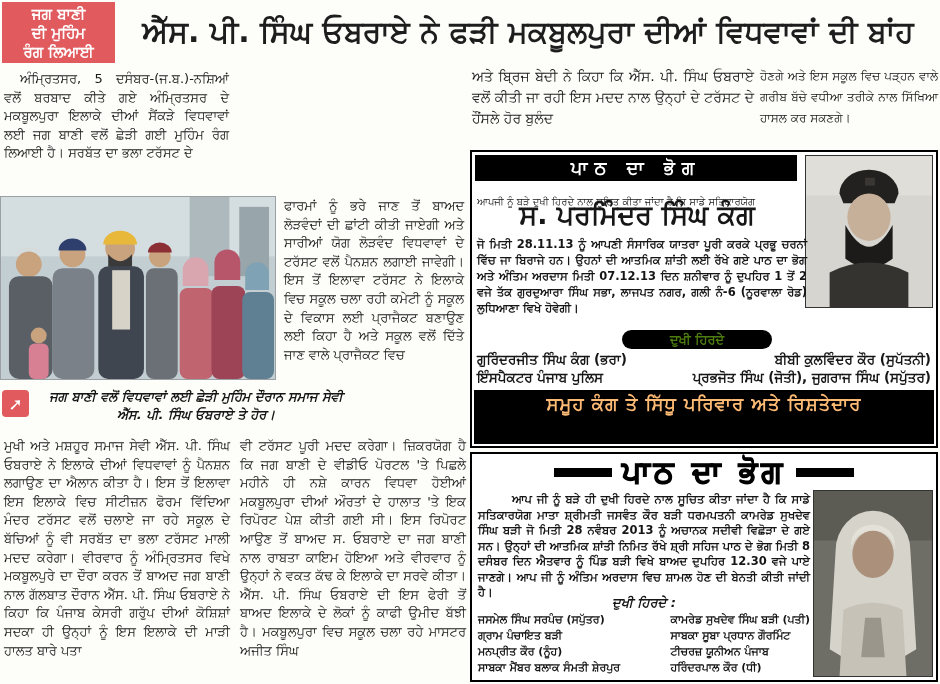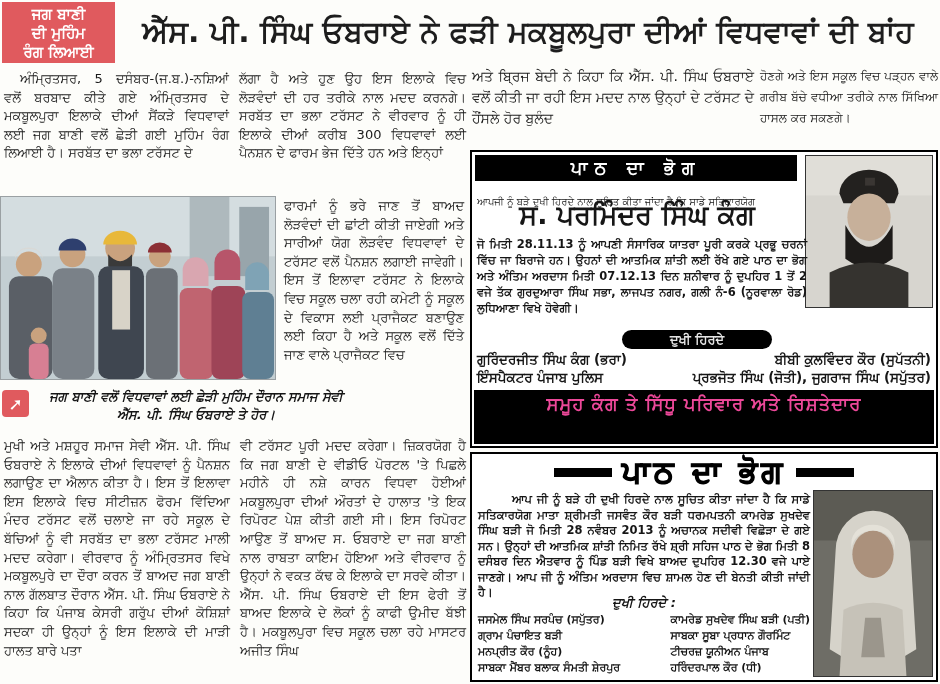--- a/index.html
+++ b/index.html
@@ -44,28 +44,28 @@
   #obit2 { top:452px; height:230px; }
   #obit1-header {
     position:absolute; left:3px; top:3px; width:322px; height:26px; background:#000; color:#fff;
     font-weight:bold; font-size:18px; letter-spacing:7px; display:flex; align-items:center; justify-content:center;
   }
   #obit1-photo { position:absolute; right:3px; top:3px; width:128px; height:153px; border:1px solid #333; }
   #obit1-intro { position:absolute; left:5px; top:32px; width:322px; font-size:10px; font-weight:normal; white-space:nowrap; overflow:hidden;margin-top:12px; }
   #obit1-name  { position:absolute; left:2px; top:45px; width:326px; font-size:27px; font-weight:bold; text-align:center; line-height:36px; }
   #obit1-body  { position:absolute; left:5px; top:84px; width:330px; font-size:11.5px; font-weight:bold; line-height:16px; text-align:justify; }
   #obit1-pill {
-    position:absolute; left:150px; top:178px; width:150px; height:19px; background:#000; color:#e5e5e5;
+    position:absolute; left:150px; top:178px; width:150px; height:19px; background:#000; color:#4d7c0f;
     border-radius:10px; font-size:13px; font-weight:bold; display:flex; align-items:center; justify-content:center;
   }
   #obit1-relatives { position:absolute; left:5px; bottom:60px; width:454px; display:flex; justify-content:space-between; }
   #obit1-relatives .rcol { font-size:13.5px; font-weight:bold; line-height:18px; }
   #obit1-relatives .rcol.right { text-align:right; }
   #obit1-footer {
-    position:absolute; left:2px; bottom:2px; width:460px; height:54px; background:#000; color:#ec4899;
+    position:absolute; left:2px; bottom:2px; width:460px; height:54px; background:#000; color:#fdba74;
     text-align:center; padding-top:3px;
   }
   #obit1-family { font-size:18px; font-weight:bold; line-height:22px; letter-spacing:1px; }
   #obit1-phoneline { display:flex; align-items:baseline; justify-content:center; gap:6px; }
   #obit1-phone { font-size:21px; font-weight:bold; }
   #obit1-note { font-size:9.5px; font-weight:bold; }
   #obit2-header { position:absolute; left:0; top:0; width:100%; height:36px; display:flex; align-items:center; justify-content:center; gap:10px; }
   #obit2-header .bar { height:9px; background:#000; flex:0 0 58px; }
   #obit2-title { font-size:30px; font-weight:bold; letter-spacing:4px; color:#0a0a0a; -webkit-text-stroke:1px #000; }
   #obit2-photo { position:absolute; right:3px; top:36px; width:120px; height:187px; border:1px solid #333; }
@@ -82,21 +82,20 @@
 <div id="page">
 
   <div id="badge">
     <div>ਜਗ ਬਾਣੀ</div>
     <div>ਦੀ ਮੁਹਿੰਮ</div>
     <div>ਰੰਗ ਲਿਆਈ</div>
   </div>
   <div id="headline">ਐੱਸ. ਪੀ. ਸਿੰਘ ਓਬਰਾਏ ਨੇ ਫੜੀ ਮਕਬੂਲਪੁਰਾ ਦੀਆਂ ਵਿਧਵਾਵਾਂ ਦੀ ਬਾਂਹ</div>
 
   <div class="news" id="p-col1-top">ਅੰਮ੍ਰਿਤਸਰ, 5 ਦਸੰਬਰ-(ਜ.ਬ.)-ਨਸ਼ਿਆਂ ਵਲੋਂ ਬਰਬਾਦ ਕੀਤੇ ਗਏ ਅੰਮ੍ਰਿਤਸਰ ਦੇ ਮਕਬੂਲਪੁਰਾ ਇਲਾਕੇ ਦੀਆਂ ਸੈਂਕੜੇ ਵਿਧਵਾਵਾਂ ਲਈ ਜਗ ਬਾਣੀ ਵਲੋਂ ਛੇੜੀ ਗਈ ਮੁਹਿੰਮ ਰੰਗ ਲਿਆਈ ਹੈ। ਸਰਬੱਤ ਦਾ ਭਲਾ ਟਰੱਸਟ ਦੇ</div>
-  <div class="news" id="p-col2-top">ਲੱਗਾ ਹੈ ਅਤੇ ਹੁਣ ਉਹ ਇਸ ਇਲਾਕੇ ਵਿਚ ਲੋੜਵੰਦਾਂ ਦੀ ਹਰ ਤਰੀਕੇ ਨਾਲ ਮਦਦ ਕਰਨਗੇ। ਸਰਬੱਤ ਦਾ ਭਲਾ ਟਰੱਸਟ ਨੇ ਵੀਰਵਾਰ ਨੂੰ ਹੀ ਇਲਾਕੇ ਦੀਆਂ ਕਰੀਬ 300 ਵਿਧਵਾਵਾਂ ਲਈ ਪੈਨਸ਼ਨ ਦੇ ਫਾਰਮ ਭੇਜ ਦਿੱਤੇ ਹਨ ਅਤੇ ਇਨ੍ਹਾਂ</div>
   <div class="news" id="p-wrap">ਫਾਰਮਾਂ ਨੂੰ ਭਰੇ ਜਾਣ ਤੋਂ ਬਾਅਦ ਲੋੜਵੰਦਾਂ ਦੀ ਛਾਂਟੀ ਕੀਤੀ ਜਾਏਗੀ ਅਤੇ ਸਾਰੀਆਂ ਯੋਗ ਲੋੜਵੰਦ ਵਿਧਵਾਵਾਂ ਦੇ ਟਰੱਸਟ ਵਲੋਂ ਪੈਨਸ਼ਨ ਲਗਾਈ ਜਾਵੇਗੀ। ਇਸ ਤੋਂ ਇਲਾਵਾ ਟਰੱਸਟ ਨੇ ਇਲਾਕੇ ਵਿਚ ਸਕੂਲ ਚਲਾ ਰਹੀ ਕਮੇਟੀ ਨੂੰ ਸਕੂਲ ਦੇ ਵਿਕਾਸ ਲਈ ਪ੍ਰਾਜੈਕਟ ਬਣਾਉਣ ਲਈ ਕਿਹਾ ਹੈ ਅਤੇ ਸਕੂਲ ਵਲੋਂ ਦਿੱਤੇ ਜਾਣ ਵਾਲੇ ਪ੍ਰਾਜੈਕਟ ਵਿਚ</div>
   <div class="news" id="p-col1-bot">ਮੁਖੀ ਅਤੇ ਮਸ਼ਹੂਰ ਸਮਾਜ ਸੇਵੀ ਐੱਸ. ਪੀ. ਸਿੰਘ ਓਬਰਾਏ ਨੇ ਇਲਾਕੇ ਦੀਆਂ ਵਿਧਵਾਵਾਂ ਨੂੰ ਪੈਨਸ਼ਨ ਲਗਾਉਣ ਦਾ ਐਲਾਨ ਕੀਤਾ ਹੈ। ਇਸ ਤੋਂ ਇਲਾਵਾ ਇਸ ਇਲਾਕੇ ਵਿਚ ਸੀਟੀਜ਼ਨ ਫੋਰਮ ਵਿੱਦਿਆ ਮੰਦਰ ਟਰੱਸਟ ਵਲੋਂ ਚਲਾਏ ਜਾ ਰਹੇ ਸਕੂਲ ਦੇ ਬੱਚਿਆਂ ਨੂੰ ਵੀ ਸਰਬੱਤ ਦਾ ਭਲਾ ਟਰੱਸਟ ਮਾਲੀ ਮਦਦ ਕਰੇਗਾ। ਵੀਰਵਾਰ ਨੂੰ ਅੰਮ੍ਰਿਤਸਰ ਵਿਖੇ ਮਕਬੂਲਪੁਰੇ ਦਾ ਦੌਰਾ ਕਰਨ ਤੋਂ ਬਾਅਦ ਜਗ ਬਾਣੀ ਨਾਲ ਗੱਲਬਾਤ ਦੌਰਾਨ ਐੱਸ. ਪੀ. ਸਿੰਘ ਓਬਰਾਏ ਨੇ ਕਿਹਾ ਕਿ ਪੰਜਾਬ ਕੇਸਰੀ ਗਰੁੱਪ ਦੀਆਂ ਕੋਸ਼ਿਸ਼ਾਂ ਸਦਕਾ ਹੀ ਉਨ੍ਹਾਂ ਨੂੰ ਇਸ ਇਲਾਕੇ ਦੀ ਮਾੜੀ ਹਾਲਤ ਬਾਰੇ ਪਤਾ</div>
   <div class="news" id="p-col2-bot">ਵੀ ਟਰੱਸਟ ਪੂਰੀ ਮਦਦ ਕਰੇਗਾ। ਜ਼ਿਕਰਯੋਗ ਹੈ ਕਿ ਜਗ ਬਾਣੀ ਦੇ ਵੀਡੀਓ ਪੋਰਟਲ 'ਤੇ ਪਿਛਲੇ ਮਹੀਨੇ ਹੀ ਨਸ਼ੇ ਕਾਰਨ ਵਿਧਵਾ ਹੋਈਆਂ ਮਕਬੂਲਪੁਰਾ ਦੀਆਂ ਔਰਤਾਂ ਦੇ ਹਾਲਾਤ 'ਤੇ ਇਕ ਰਿਪੋਰਟ ਪੇਸ਼ ਕੀਤੀ ਗਈ ਸੀ। ਇਸ ਰਿਪੋਰਟ ਆਉਣ ਤੋਂ ਬਾਅਦ ਸ. ਓਬਰਾਏ ਦਾ ਜਗ ਬਾਣੀ ਨਾਲ ਰਾਬਤਾ ਕਾਇਮ ਹੋਇਆ ਅਤੇ ਵੀਰਵਾਰ ਨੂੰ ਉਨ੍ਹਾਂ ਨੇ ਵਕਤ ਕੱਢ ਕੇ ਇਲਾਕੇ ਦਾ ਸਰਵੇ ਕੀਤਾ। ਐੱਸ. ਪੀ. ਸਿੰਘ ਓਬਰਾਏ ਦੀ ਇਸ ਫੇਰੀ ਤੋਂ ਬਾਅਦ ਇਲਾਕੇ ਦੇ ਲੋਕਾਂ ਨੂੰ ਕਾਫੀ ਉਮੀਦ ਬੱਝੀ ਹੈ। ਮਕਬੂਲਪੁਰਾ ਵਿਚ ਸਕੂਲ ਚਲਾ ਰਹੇ ਮਾਸਟਰ ਅਜੀਤ ਸਿੰਘ</div>
   <div class="news" id="p-strip-mid">ਅਤੇ ਬ੍ਰਿਜ ਬੇਦੀ ਨੇ ਕਿਹਾ ਕਿ ਐੱਸ. ਪੀ. ਸਿੰਘ ਓਬਰਾਏ ਵਲੋਂ ਕੀਤੀ ਜਾ ਰਹੀ ਇਸ ਮਦਦ ਨਾਲ ਉਨ੍ਹਾਂ ਦੇ ਟਰੱਸਟ ਦੇ ਹੌਂਸਲੇ ਹੋਰ ਬੁਲੰਦ</div>
   <div class="news" id="p-strip-right">ਹੋਣਗੇ ਅਤੇ ਇਸ ਸਕੂਲ ਵਿਚ ਪੜ੍ਹਨ ਵਾਲੇ ਗਰੀਬ ਬੱਚੇ ਵਧੀਆ ਤਰੀਕੇ ਨਾਲ ਸਿੱਖਿਆ ਹਾਸਲ ਕਰ ਸਕਣਗੇ।</div>
 
   <div id="news-photo">
     <svg class="photo-svg" viewBox="0 0 276 184" preserveAspectRatio="none">
       <rect width="276" height="184" fill="#c3ced2"></rect>
       <rect x="0" y="0" width="276" height="60" fill="#d4dde0"></rect>

